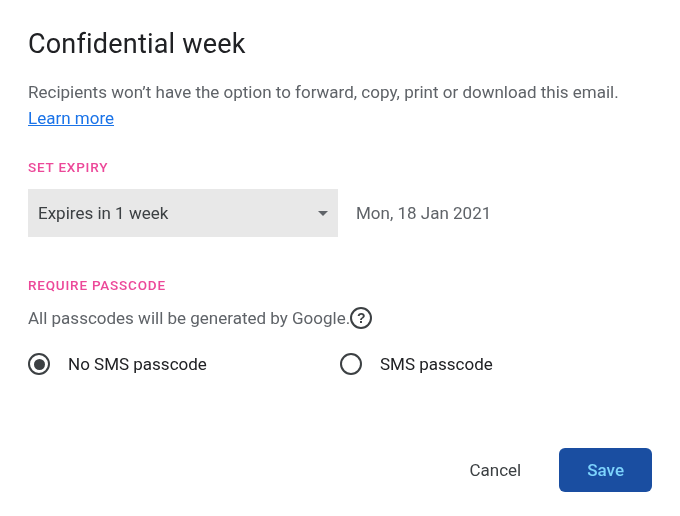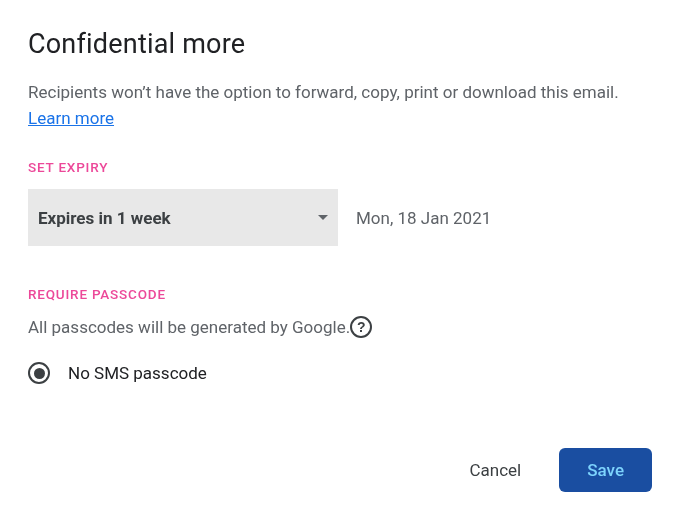--- a/index.html
+++ b/index.html
@@ -42,27 +42,26 @@
       display: flex;
       align-items: center;
       gap: 18px;
       margin-bottom: 40px;
     }
     .dropdown {
       display: flex;
       align-items: center;
       justify-content: space-between;
       background: #e8e8e8;
-      height: 57px;
+      height: 48px;
       width: 310px;
       padding: 0 10px 0 10px;
       cursor: pointer;
       font-size: 17px;
       color: #3c4043;
-      font-weight: bold;
     }
     .dropdown .arrow {
       width: 0; height: 0;
       border-left: 5px solid transparent;
       border-right: 5px solid transparent;
       border-top: 5px solid #5f6368;
     }
     .expiry-date {
       font-size: 17px;
       color: #5f6368;
@@ -141,21 +140,21 @@
       display: flex;
       width: 100%;
     }
     .radio-col {
       flex: 1;
     }
   </style>
 </head>
 <body>
 
-<h1 class="title">Confidential more</h1>
+<h1 class="title">Confidential week</h1>
 
 <p class="desc">
   <span>Recipients won’t have the option to forward, copy, print or download this email. </span><a href="#">Learn more</a>
 </p>
 
 <div class="section-label">SET EXPIRY</div>
 
 <div class="expiry-row">
   <div class="dropdown">
     <span>Expires in 1 week</span>
@@ -173,18 +172,24 @@
 
 <div class="radio-group-wrap">
   <div class="radio-col">
     <div class="radio-option">
       <span class="radio-outer">
         <span class="radio-inner"></span>
       </span>
       <span class="radio-label">No SMS passcode</span>
     </div>
   </div>
+  <div class="radio-col">
+    <div class="radio-option">
+      <span class="radio-outer"></span>
+      <span class="radio-label">SMS passcode</span>
+    </div>
+  </div>
 </div>
 
 <div class="footer">
   <button class="cancel-btn">Cancel</button>
   <button class="save-btn">Save</button>
 </div>
 
 </body></html>

